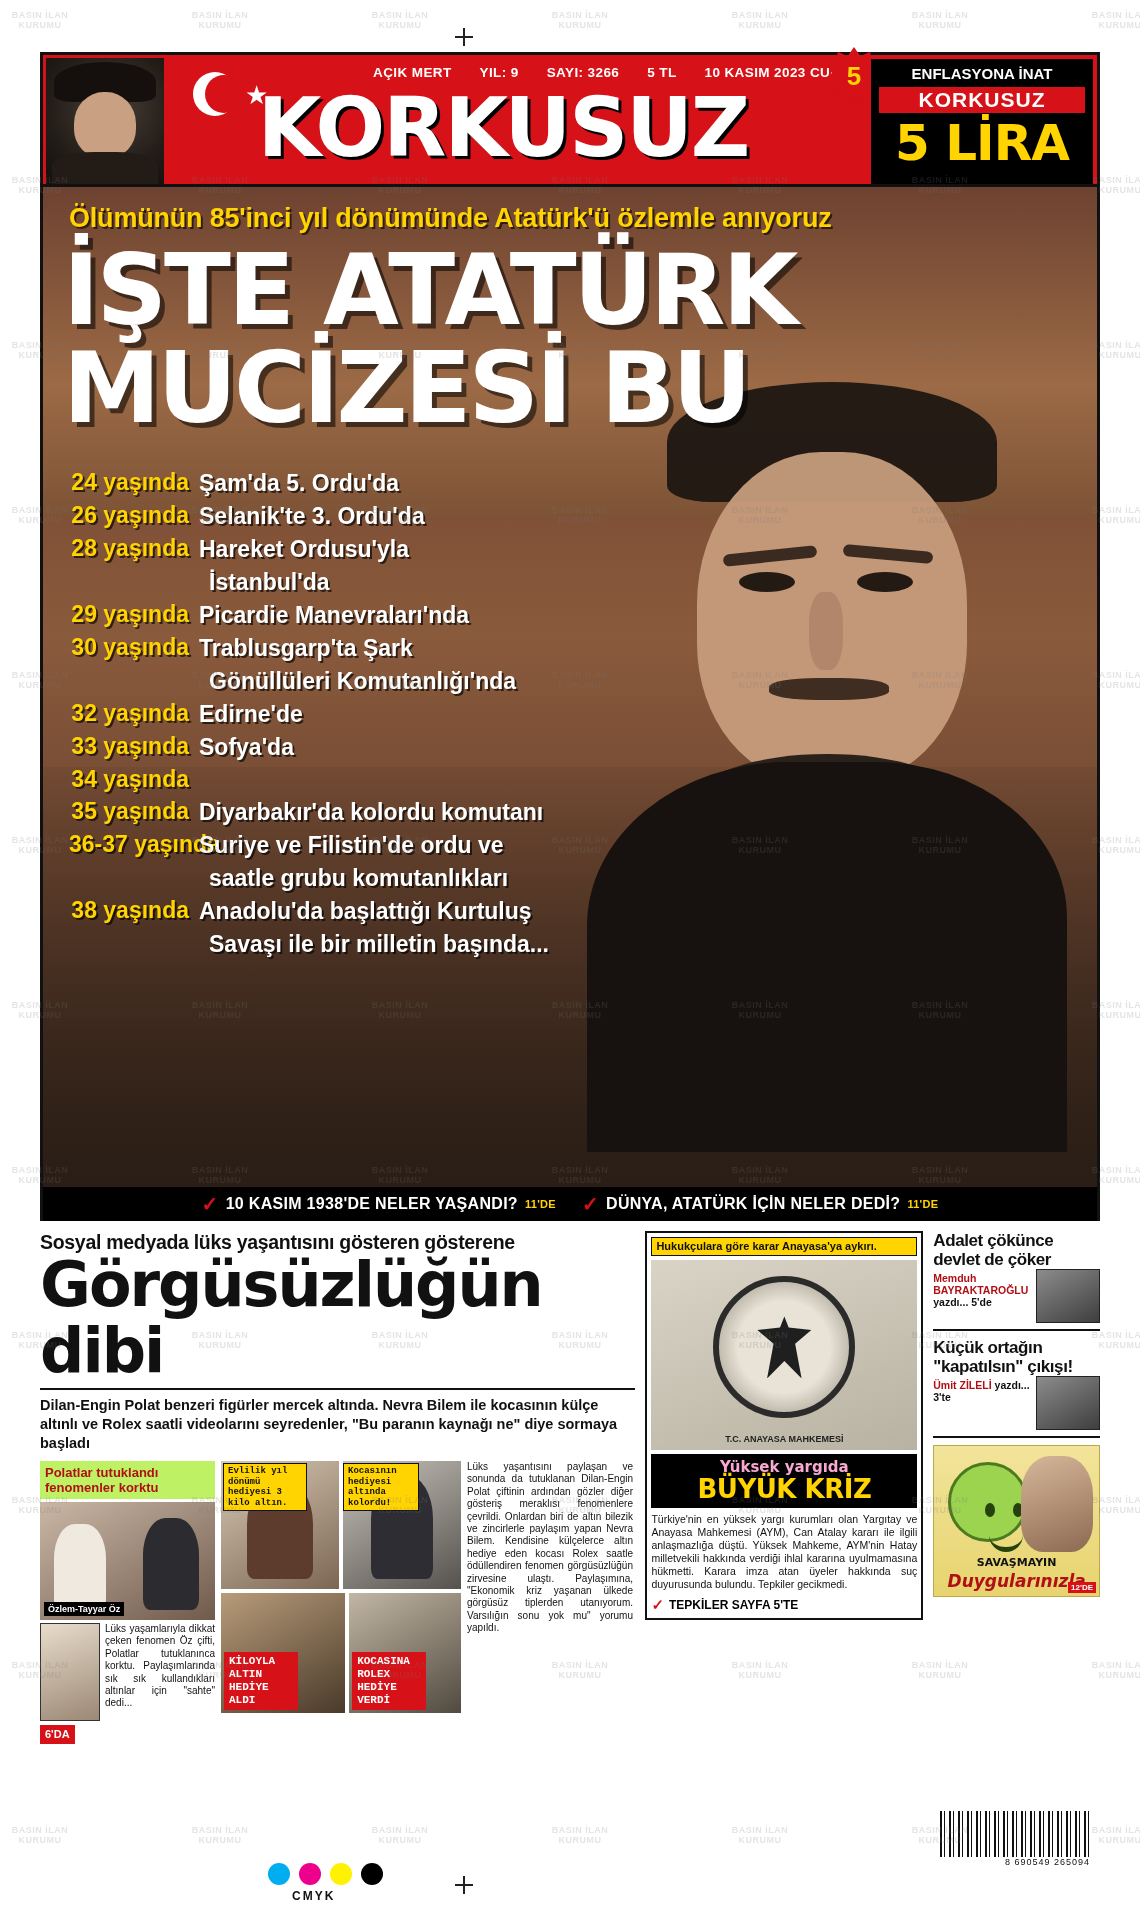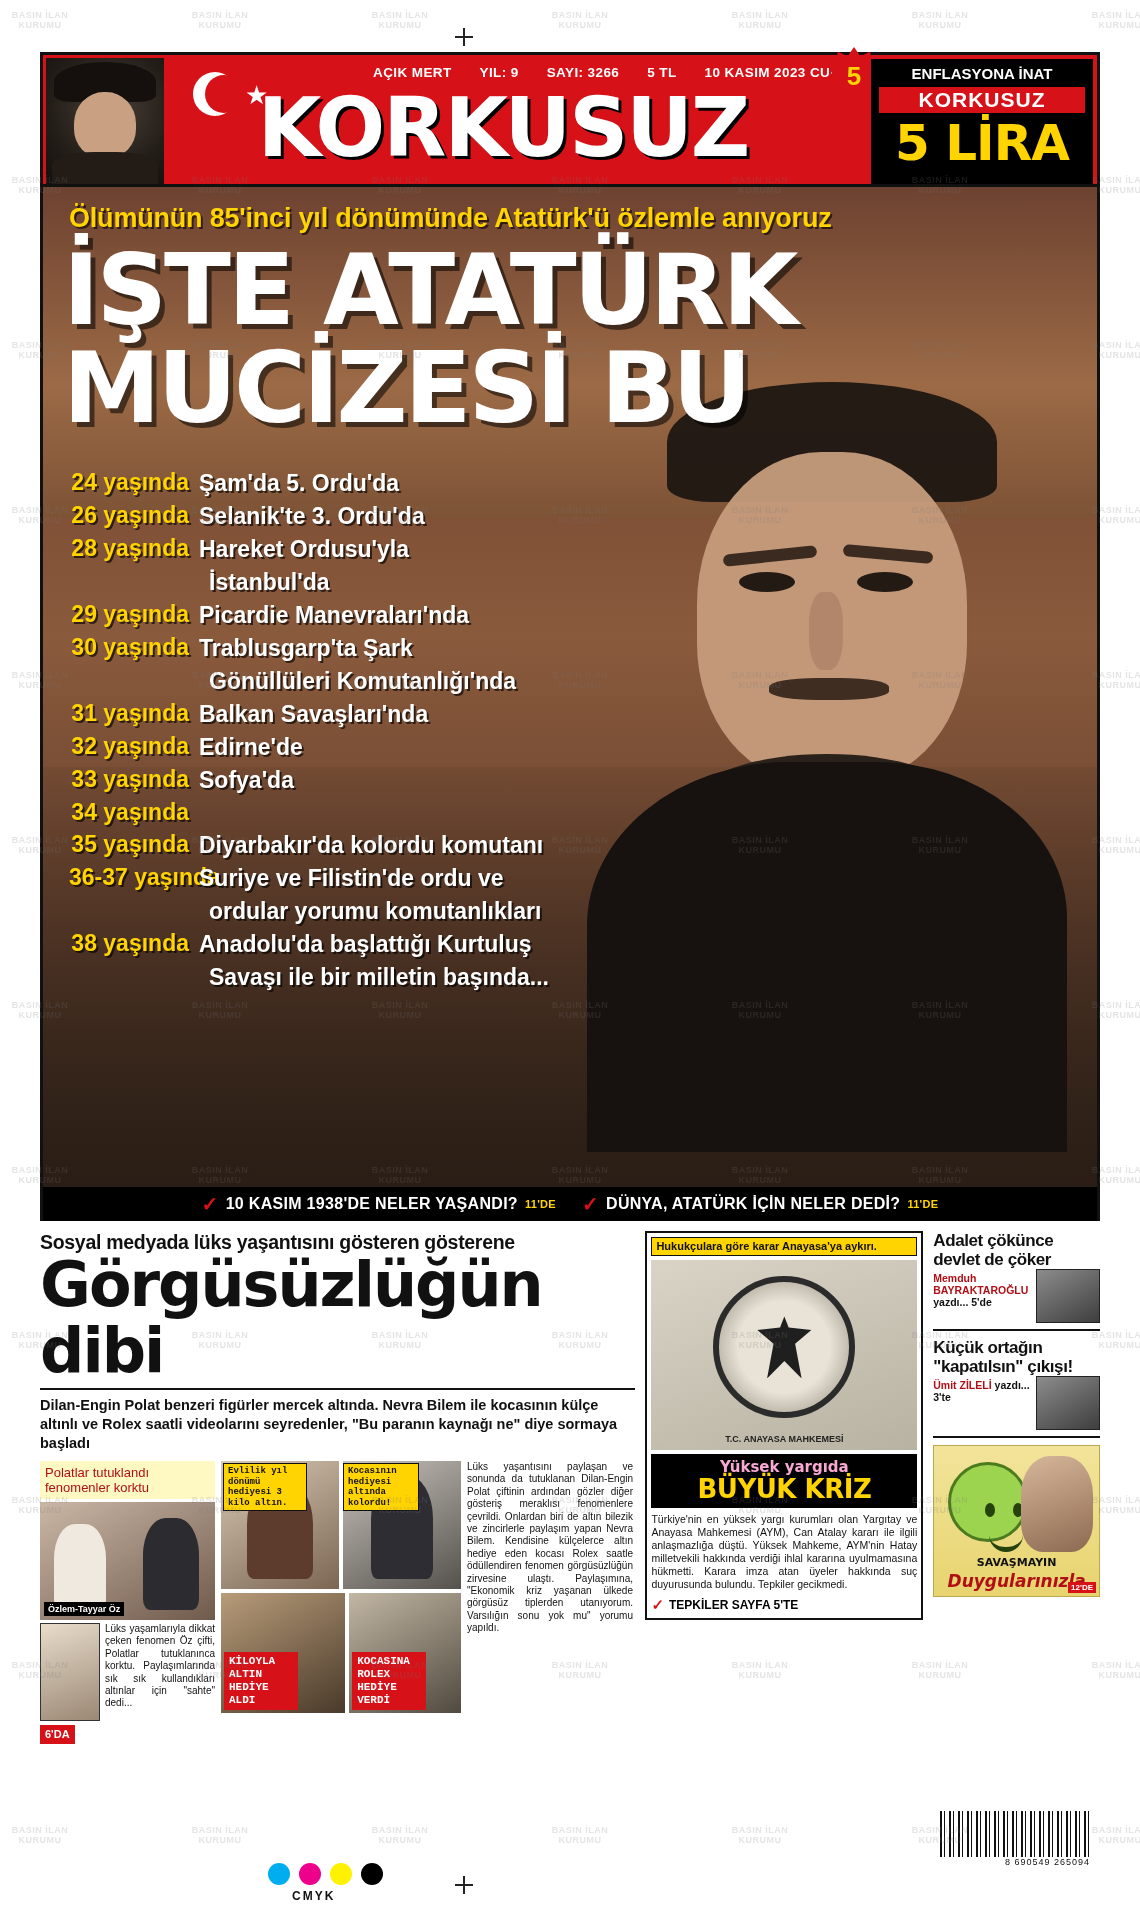--- a/index.html
+++ b/index.html
@@ -100,21 +100,21 @@
   .col-right{width:168px;}
 
   .kicker2{font-size:19.5px;font-weight:bold;color:#111;letter-spacing:-.3px;}
   .big2{font-family:"DejaVu Sans",sans-serif;font-weight:bold;font-size:62px;line-height:66px;letter-spacing:-2px;color:#111;margin-top:-2px;}
   .rule{height:2px;background:#111;margin:4px 0 6px;}
   .spot{font-size:14.5px;line-height:19px;color:#111;font-weight:bold;}
 
   .photoblock{display:flex;gap:6px;margin-top:8px;}
   .pb{position:relative;overflow:hidden;}
   .pb .cap{position:absolute;left:4px;bottom:4px;background:#000;color:#fff;font-size:9px;padding:2px 4px;font-weight:bold;}
-  .ylabel{background:#fef9c3;color:#b10f16;font-weight:normal;font-size:13px;line-height:15px;padding:4px 5px;}
+  .ylabel{background:#bef264;color:#b10f16;font-weight:bold;font-size:13px;line-height:15px;padding:4px 5px;}
   .redlabel{background:#d61118;color:#fff;font-weight:bold;font-size:11px;line-height:13px;padding:3px 5px;}
   .body-txt{font-size:10px;line-height:12.4px;color:#111;text-align:justify;}
 
   .midbox{border:2px solid #111;padding:4px;box-sizing:border-box;}
   .mid-note{background:#ffd400;color:#111;font-size:11px;font-weight:bold;line-height:13px;padding:2px 4px;border:1px solid #111;}
   .logoart{height:190px;background:linear-gradient(160deg,#d9d4c6,#b8b2a2);position:relative;overflow:hidden;}
   .logoart .seal{position:absolute;left:50%;top:46%;transform:translate(-50%,-50%);width:130px;height:130px;border-radius:50%;
                  background:radial-gradient(circle,#e8e3d6 50%,#8a8576 100%);border:6px solid #2b2b2b;}
   .logoart .seal:after{content:"";position:absolute;left:50%;top:50%;transform:translate(-50%,-50%);width:54px;height:62px;
                  background:#1f1f1f;clip-path:polygon(50% 0,58% 18%,100% 22%,70% 44%,82% 100%,50% 72%,18% 100%,30% 44%,0 22%,42% 18%);}
@@ -228,43 +228,39 @@
         <div class="tl-row">
             <div class="tl-age">29 yaşında</div>
             <div class="tl-txt">Picardie Manevraları'nda</div>
           </div>
         <div class="tl-row">
             <div class="tl-age">30 yaşında</div>
             <div class="tl-txt">Trablusgarp'ta Şark</div>
           </div>
         <div class="tl-cont">Gönüllüleri Komutanlığı'nda</div>
         <div class="tl-row">
-            <div class="tl-age">31 yaşında</div>
-            <div class="tl-txt">Balkan Savaşları'nda</div>
-          </div>
-        <div class="tl-row">
             <div class="tl-age">32 yaşında</div>
             <div class="tl-txt">Edirne'de</div>
           </div>
         <div class="tl-row">
             <div class="tl-age">33 yaşında</div>
             <div class="tl-txt">Sofya'da</div>
           </div>
         <div class="tl-row">
             <div class="tl-age">34 yaşında</div>
           </div>
         <div class="tl-row">
             <div class="tl-age">35 yaşında</div>
             <div class="tl-txt">Diyarbakır'da kolordu  komutanı</div>
           </div>
         <div class="tl-row">
             <div class="tl-age">36-37 yaşında</div>
             <div class="tl-txt">Suriye ve Filistin'de ordu ve</div>
           </div>
-        <div class="tl-cont">ordular yorumu komutanlıkları</div>
+        <div class="tl-cont">saatle grubu komutanlıkları</div>
         <div class="tl-row">
             <div class="tl-age">38 yaşında</div>
             <div class="tl-txt">Anadolu'da başlattığı Kurtuluş</div>
           </div>
         <div class="tl-cont">Savaşı ile bir milletin başında...</div>
       </div>
 
     </div>
 
     <div class="refbar">

